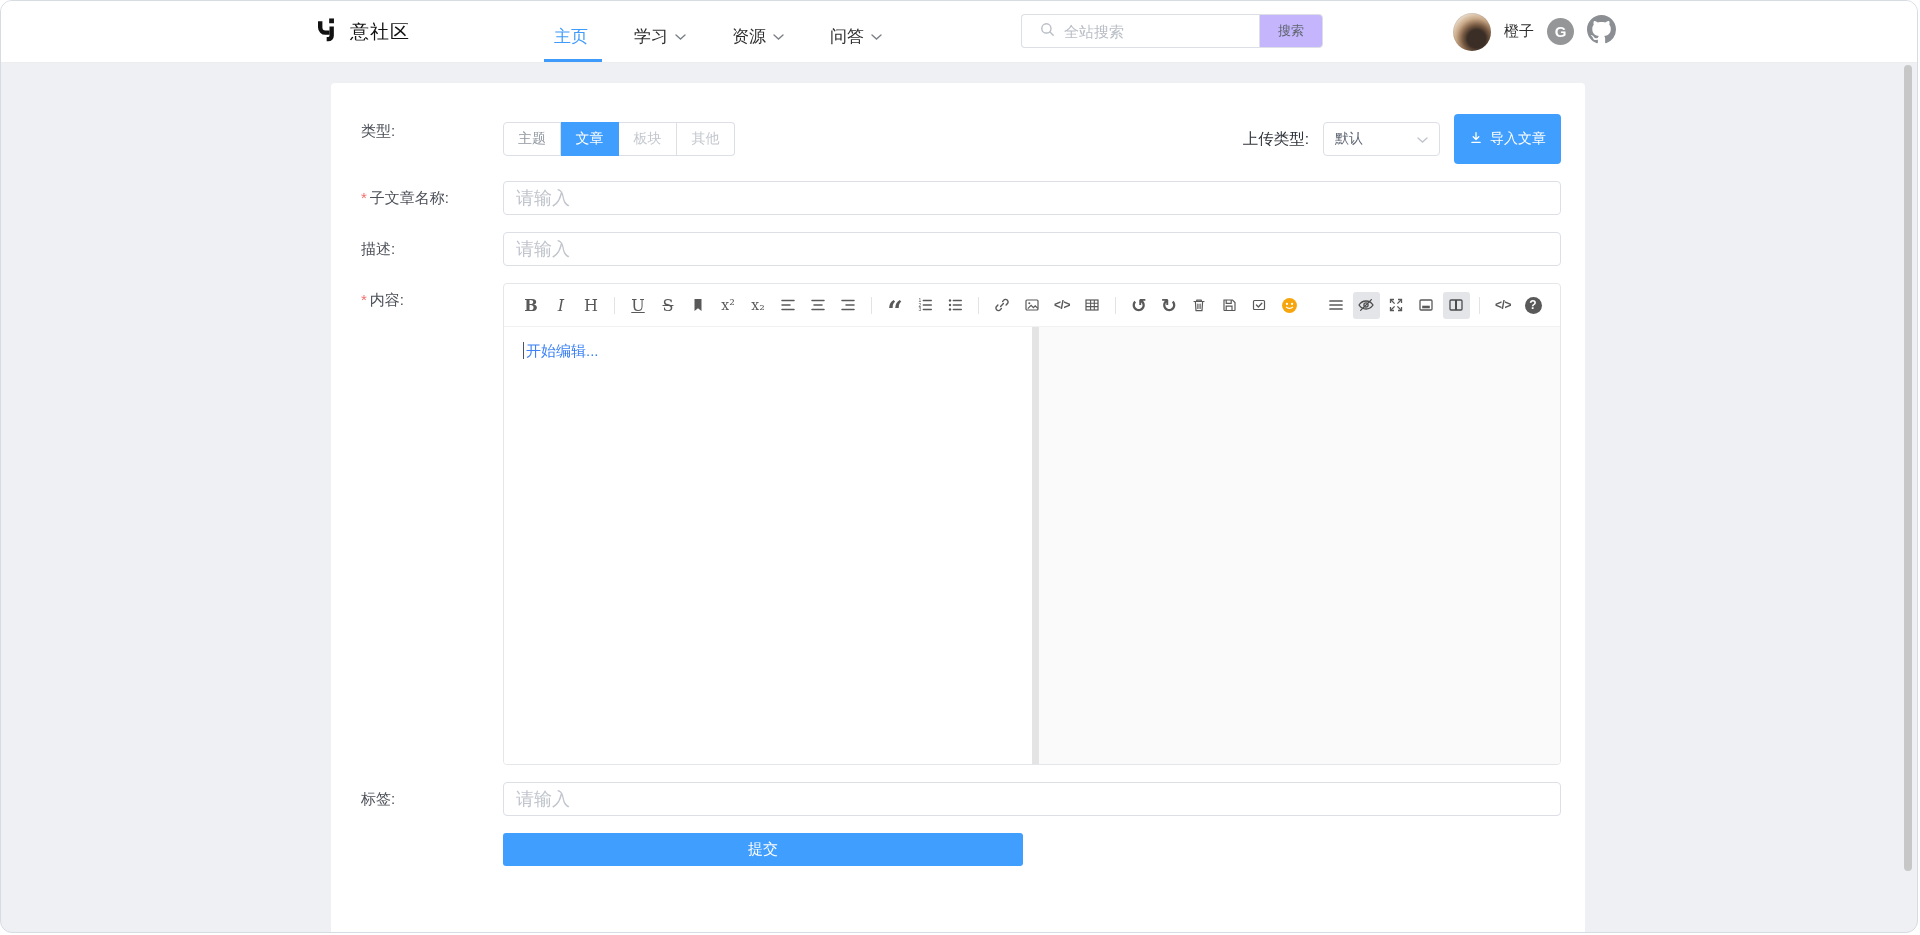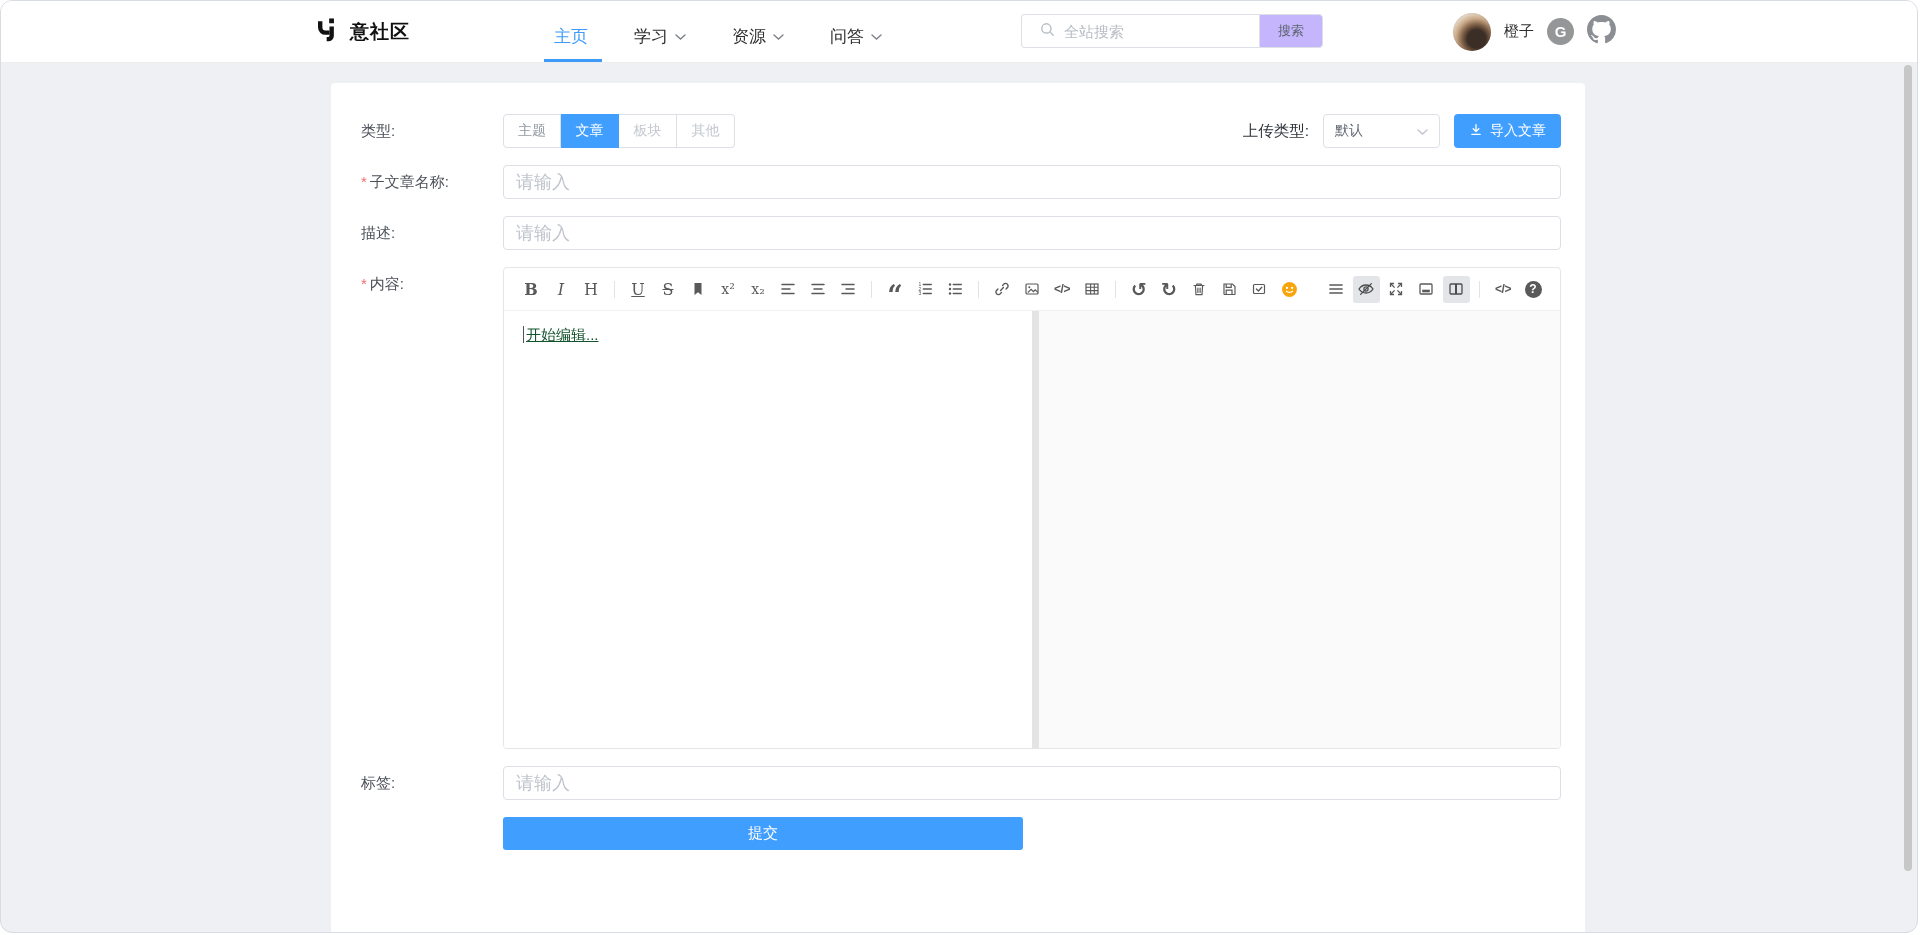--- a/index.html
+++ b/index.html
@@ -2,21 +2,21 @@
 <html><head>
 <meta charset="utf-8">
 <style>
   html,body{margin:0;padding:0;background:#fff;}
   body{width:1920px;height:935px;font-family:"Liberation Sans","DejaVu Sans",sans-serif;-webkit-font-smoothing:antialiased;}
   .app{position:relative;width:1918px;height:933px;border:1px solid #d7dbe2;border-radius:12px;overflow:hidden;background:#eef0f4;box-sizing:border-box;}
 
   
   .header{position:relative;height:61px;background:#fff;border-bottom:1px solid #ededed;}
   .logo{position:absolute;left:314px;top:0;height:61px;display:flex;align-items:center;gap:10px;}
-  .logo-text{font-size:19px;font-weight:bold;color:#111;letter-spacing:1px;}
+  .logo-text{font-size:19px;font-weight:normal;color:#111;letter-spacing:1px;}
   .nav{position:absolute;left:553px;top:0;height:70px;display:flex;align-items:center;gap:46px;}
   .nav-item{display:flex;align-items:center;gap:7px;font-size:17px;color:#2e2e2e;cursor:pointer;}
   .nav-item.active{color:#3f9bfb;}
   .underline{position:absolute;left:543px;bottom:0;width:58px;height:3px;background:#3f9bfb;}
   .searchbar{position:absolute;left:1020px;top:13px;display:flex;height:34px;}
   .search-input-wrap{display:flex;align-items:center;width:238px;border:1px solid #dcdfe6;border-right:none;border-radius:4px 0 0 4px;background:#fff;padding:0 18px;box-sizing:border-box;gap:7px;}
   .search-input-wrap input{border:none;outline:none;flex:1;min-width:0;font-size:15px;color:#333;background:transparent;}
   .search-input-wrap input::placeholder{color:#b9bec6;}
   .search-btn{width:62px;border:1px solid #dcdfe6;border-radius:0 4px 4px 0;background:#c4b5fd;color:#5d636b;font-size:13px;display:flex;align-items:center;justify-content:center;cursor:pointer;}
   .usergroup{position:absolute;left:1452px;top:0;height:61px;display:flex;align-items:center;gap:13px;}
@@ -38,21 +38,21 @@
   .seg-btn{height:34px;min-width:58px;padding:0 11px;box-sizing:border-box;display:flex;align-items:center;justify-content:center;background:#fff;border:1px solid #dcdfe6;border-left:none;font-size:14px;color:#8f969f;cursor:pointer;}
   .seg-btn:first-child{border-left:1px solid #dcdfe6;border-radius:4px 0 0 4px;}
   .seg-btn:last-child{border-radius:0 4px 4px 0;}
   .seg-btn.dim{color:#c3c7ce;}
   .seg-btn.selected{background:#409eff;border-color:#409eff;color:#fff;}
 
   .upload{display:flex;align-items:center;gap:14px;}
   .upload-label{font-size:15.5px;color:#2f333a;font-weight:normal;}
   .select{width:117px;height:34px;box-sizing:border-box;border:1px solid #dcdfe6;border-radius:4px;display:flex;align-items:center;padding:0 11px;font-size:14px;color:#5f6672;background:#fff;cursor:pointer;}
   .select .chev{margin-left:auto;}
-  .import-btn{height:34px;background:#409eff;color:#fff;border:none;border-radius:4px;padding:0 15px;display:flex;align-items:center;gap:7px;font-size:14px;cursor:pointer;}
+  .import-btn{height:50px;background:#409eff;color:#fff;border:none;border-radius:4px;padding:0 15px;display:flex;align-items:center;gap:7px;font-size:14px;cursor:pointer;}
 
   .tinput{width:100%;height:34px;box-sizing:border-box;border:1px solid #dcdfe6;border-radius:4px;padding:0 12px;font-size:18px;color:#333;background:#fff;outline:none;}
   .tinput::placeholder{color:#c0c4cc;}
 
   
   .editor{border:1px solid #e4e7ea;border-radius:4px;overflow:hidden;background:#fff;}
   .etoolbar{height:42px;display:flex;align-items:center;padding:0 12px;border-bottom:1px solid #f1f1f1;}
   .tbtn{width:27px;height:27px;display:inline-flex;align-items:center;justify-content:center;border-radius:3px;color:#595959;margin:0 1.5px;cursor:pointer;flex:none;}
   .tbtn svg{display:block;}
   .tbtn.active{background:#e3e5e8;}
@@ -62,21 +62,21 @@
   .g-bold{font-weight:bold;}
   .g-italic{font-style:italic;}
   .g-under{text-decoration:underline;}
   .g-strike{text-decoration:line-through;}
   .g-supsub{font-size:14px;}
   .g-quote{font-size:27px;line-height:8px;padding-top:13px;font-weight:bold;}
   .g-arrow{font-family:"DejaVu Sans",sans-serif;font-size:19px;font-weight:bold;}
   .g-code{font-size:12px;font-weight:bold;letter-spacing:-0.5px;color:#595959;}
   .help{width:17px;height:17px;border-radius:50%;background:#595959;color:#fff;font-size:12px;font-weight:bold;display:flex;align-items:center;justify-content:center;}
   .ebody{display:flex;height:437px;}
-  .epane-left{width:50%;box-sizing:border-box;padding:15px 19px;font-size:15px;color:#14532d;background:#fff;text-decoration:underline;}
+  .epane-left{width:50%;box-sizing:border-box;padding:15px 19px;font-size:15px;color:#3b82f6;background:#fff;}
   .caret{display:inline-block;width:1px;height:17px;background:#4a5560;vertical-align:-3px;margin-right:2px;}
   .edivider{width:7px;background:#e4e4e4;flex:none;}
   .epane-right{flex:1;background:#fafafa;}
 
   .submit-btn{width:520px;height:33px;background:#409eff;color:#fff;font-size:15px;border:none;border-radius:3px;display:flex;align-items:center;justify-content:center;cursor:pointer;}
 </style>
 </head>
 <body>
 
 <div class="app">

